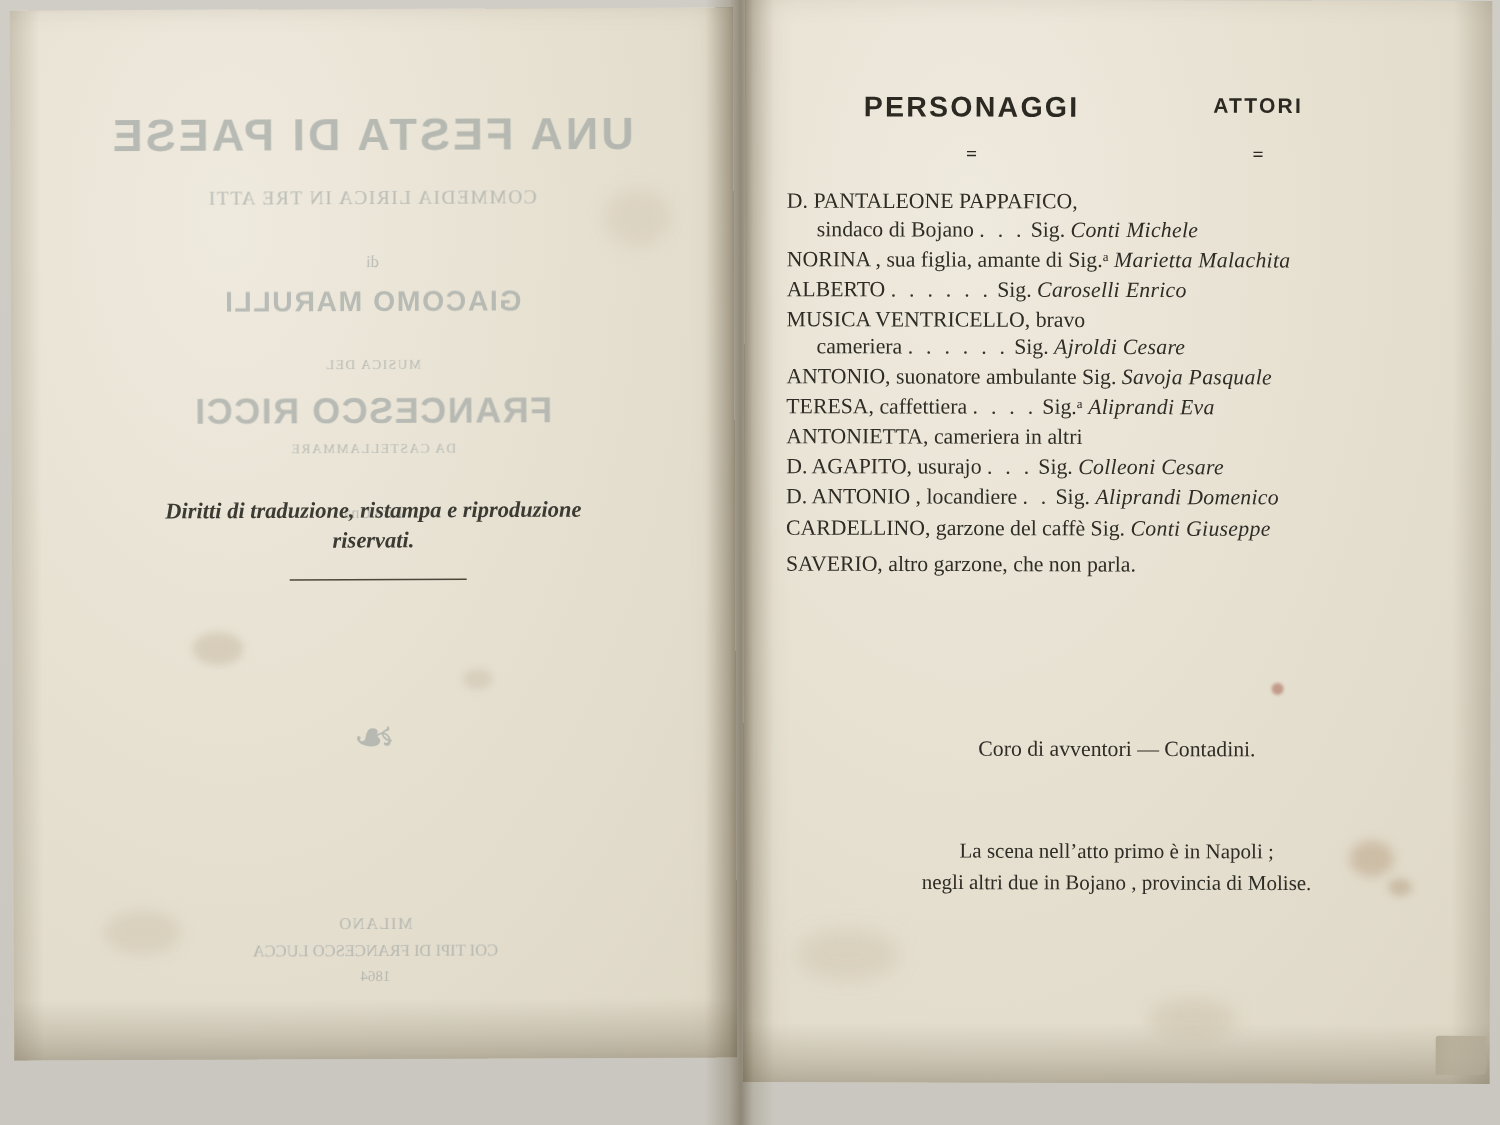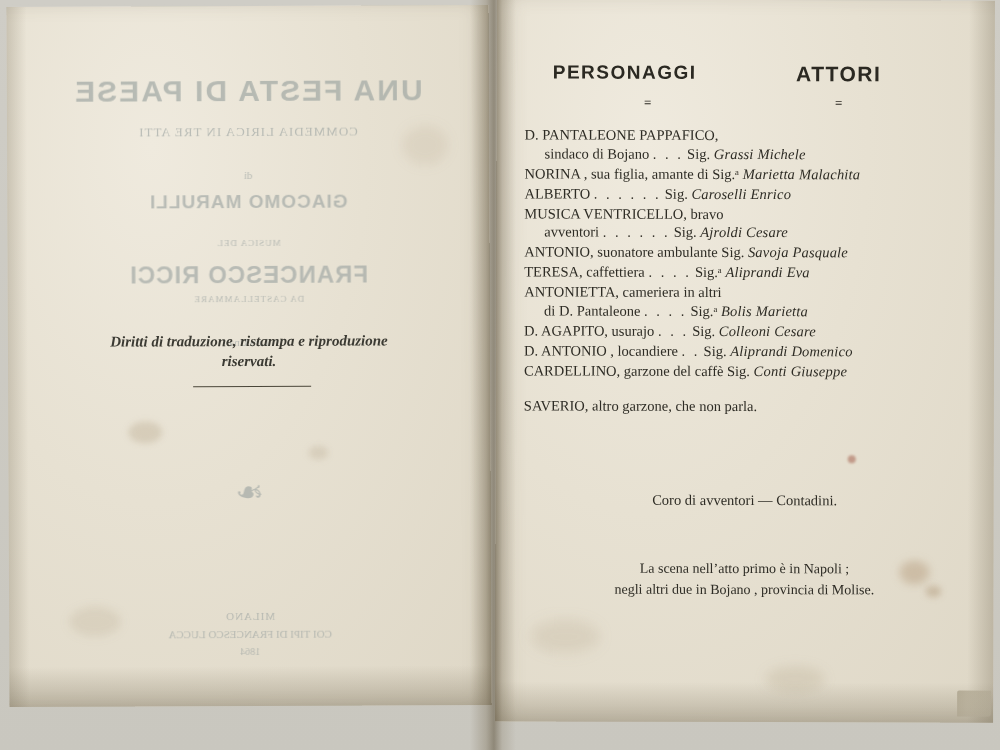--- a/index.html
+++ b/index.html
@@ -198,34 +198,35 @@
     position: absolute;
     top: 62px;
     left: 0;
     right: 0;
     height: 28px;
   }
   .cast-head .h-personaggi {
     position: absolute;
     left: 56px;
     width: 190px;
+    text-align: center;
     font-family: "Liberation Sans", sans-serif;
     font-weight: bold;
     font-size: 19px;
     letter-spacing: 1.5px;
     color: #2b2922;
   }
   .cast-head .h-attori {
     position: absolute;
     left: 262px;
     width: 160px;
     text-align: center;
     font-family: "Liberation Sans", sans-serif;
     font-weight: bold;
-    font-size: 21px;
+    font-size: 14px;
     letter-spacing: 1.5px;
     color: #2b2922;
   }
   .eqmark {
     position: absolute;
     font-size: 13px;
     font-weight: bold;
     color: #2b2922;
     letter-spacing: 0px;
     line-height: 1;
@@ -366,41 +367,41 @@
       <div class="eqmark eq-right">=</div>
 
       <div class="cast-list">
 
         <div class="cast-row two-line">
           <span class="role caps">D. PANTALEONE PAPPAFICO,</span>
           <span class="l2">
             <span class="role">sindaco di Bojano</span>
             <span class="leader">. . .</span>
             <span class="sig">Sig.</span>
-            <span class="actor">Grassi Michele</span>
+            <span class="actor">Conti Michele</span>
           </span>
         </div>
 
         <div class="cast-row">
           <span class="role caps">NORINA , sua figlia, amante di</span>
           <span class="sig">Sig.ᵃ</span>
           <span class="actor">Marietta Malachita</span>
         </div>
 
         <div class="cast-row">
           <span class="role caps">ALBERTO</span>
           <span class="leader">. . . . . .</span>
           <span class="sig">Sig.</span>
           <span class="actor">Caroselli Enrico</span>
         </div>
 
         <div class="cast-row two-line">
           <span class="role caps">MUSICA VENTRICELLO, bravo</span>
           <span class="l2">
-            <span class="role">avventori</span>
+            <span class="role">cameriera</span>
             <span class="leader">. . . . . .</span>
             <span class="sig">Sig.</span>
             <span class="actor">Ajroldi Cesare</span>
           </span>
         </div>
 
 
         <div class="cast-row">
           <span class="role caps">ANTONIO, suonatore ambulante</span>
           <span class="sig">Sig.</span>
@@ -409,26 +410,20 @@
 
         <div class="cast-row">
           <span class="role caps">TERESA, caffettiera</span>
           <span class="leader">. . . .</span>
           <span class="sig">Sig.ᵃ</span>
           <span class="actor">Aliprandi Eva</span>
         </div>
 
         <div class="cast-row two-line">
           <span class="role caps">ANTONIETTA, cameriera in altri</span>
-          <span class="l2">
-            <span class="role">di D. Pantaleone</span>
-            <span class="leader">. . . .</span>
-            <span class="sig">Sig.ᵃ</span>
-            <span class="actor">Bolis Marietta</span>
-          </span>
         </div>
 
         <div class="cast-row">
           <span class="role caps">D. AGAPITO, usurajo</span>
           <span class="leader">. . .</span>
           <span class="sig">Sig.</span>
           <span class="actor">Colleoni Cesare</span>
         </div>
 
         <div class="cast-row">
@@ -437,21 +432,21 @@
           <span class="sig">Sig.</span>
           <span class="actor">Aliprandi Domenico</span>
         </div>
 
         <div class="cast-row">
           <span class="role caps">CARDELLINO, garzone del caffè</span>
           <span class="sig">Sig.</span>
           <span class="actor">Conti Giuseppe</span>
         </div>
 
-        <div class="cast-row" style="margin-top:16px;">
+        <div class="cast-row" style="margin-top:6px;">
           <span class="role caps">SAVERIO, altro garzone, che non parla.</span>
         </div>
 
       </div>
 
       <div class="coro">Coro di avventori — Contadini.</div>
 
       <div class="scena">
         <span>La scena nell’atto primo è in Napoli ;</span><br>
         <span>negli altri due in Bojano , provincia di Molise.</span>

